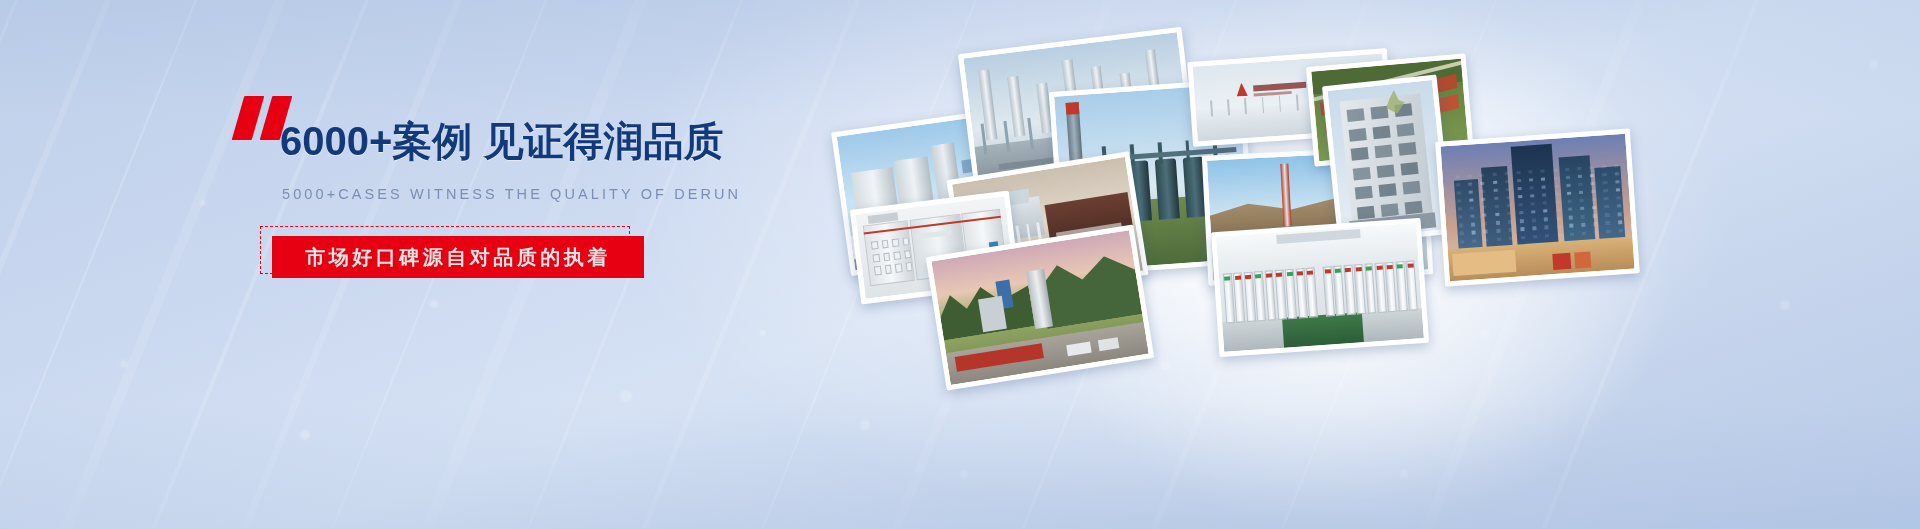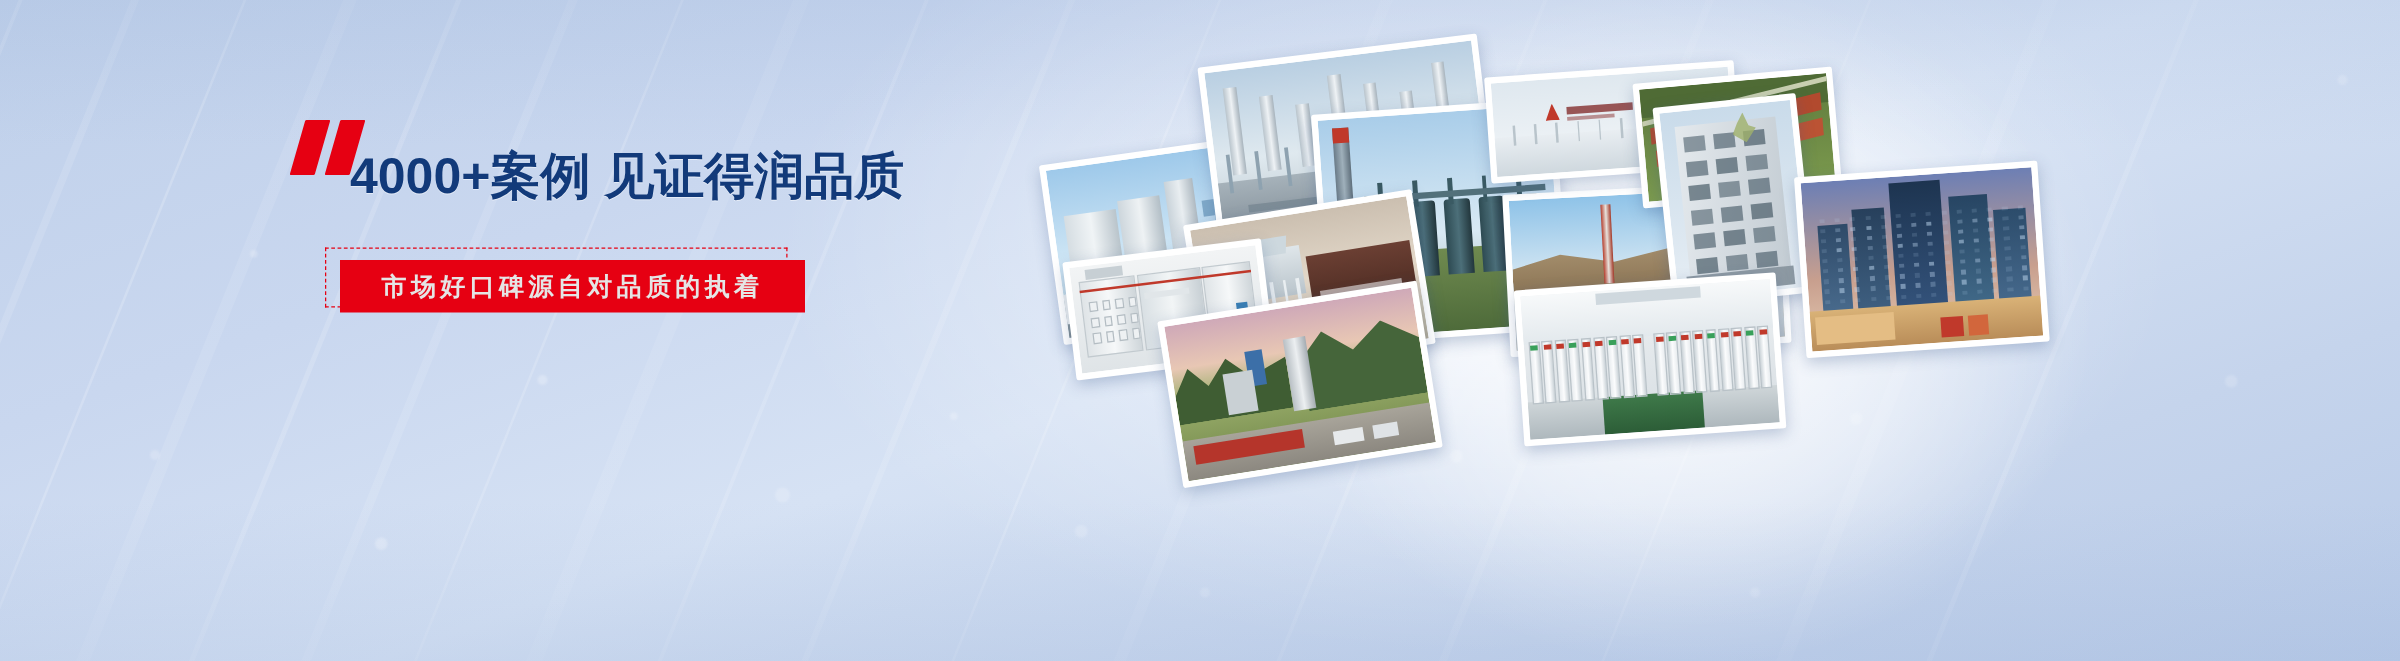--- a/index.html
+++ b/index.html
@@ -122,23 +122,24 @@
     </div>
   <div class="vign"></div>
 
   <div class="textblock">
 
     <div class="headline-row">
       <span class="quote">
         <i class="q1"></i>
           <i class="q2"></i>
       </span>
-      <div class="headline">4000+案例 见证得润品质</div>
+      <div class="headline">6000+案例 见证得润品质</div>
     </div>
 
+    <div class="subline">5000+CASES WITNESS THE QUALITY OF DERUN</div>
 
     <div class="ribbon-wrap">
       <div class="ribbon-dots"></div>
       <div class="ribbon">
         <span>市场好口碑源自对品质的执着</span>
       </div>
     </div>
 
   </div>
 

